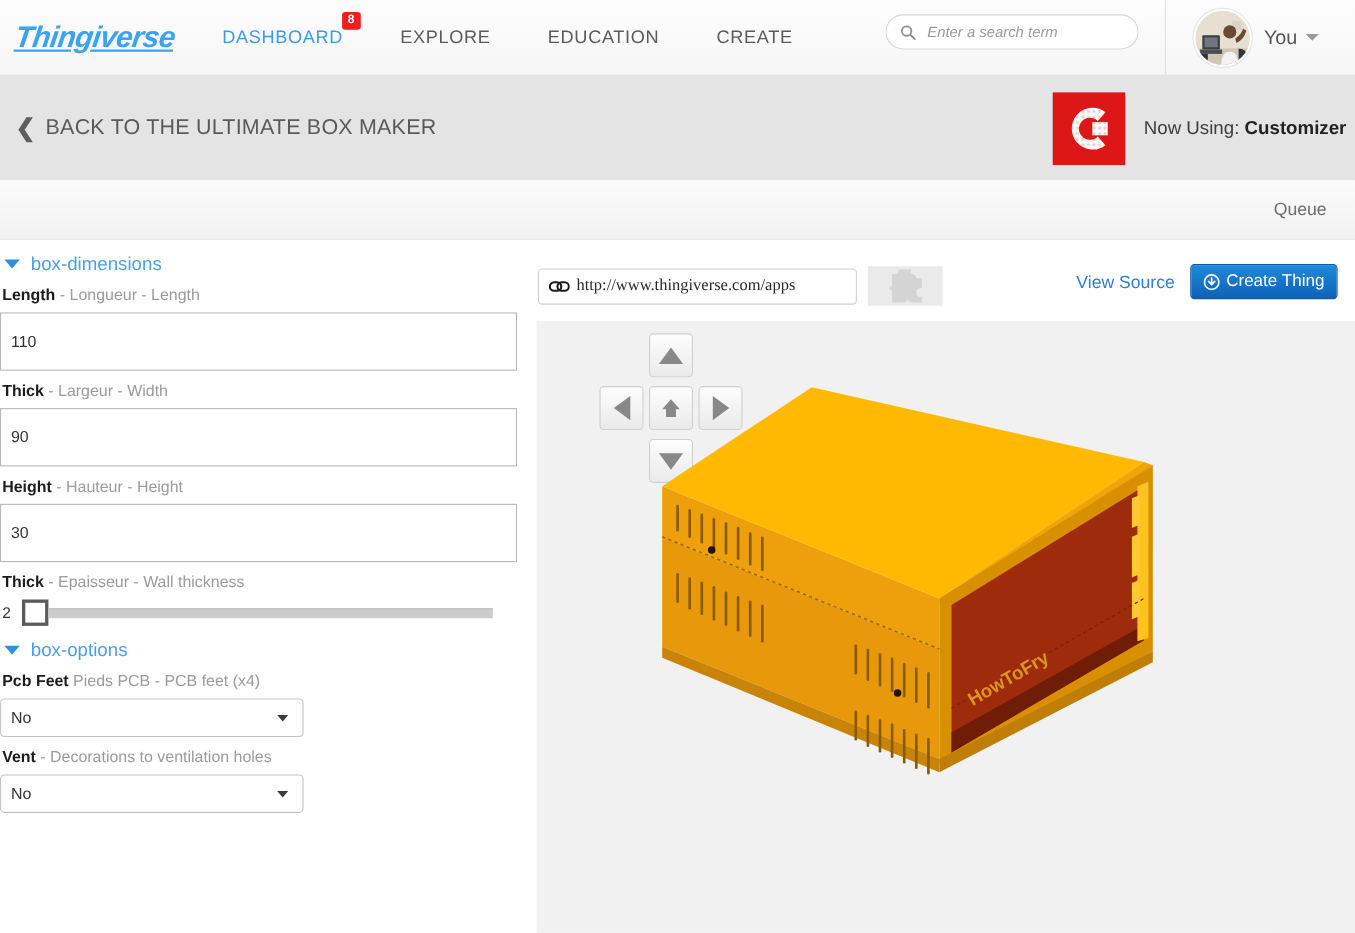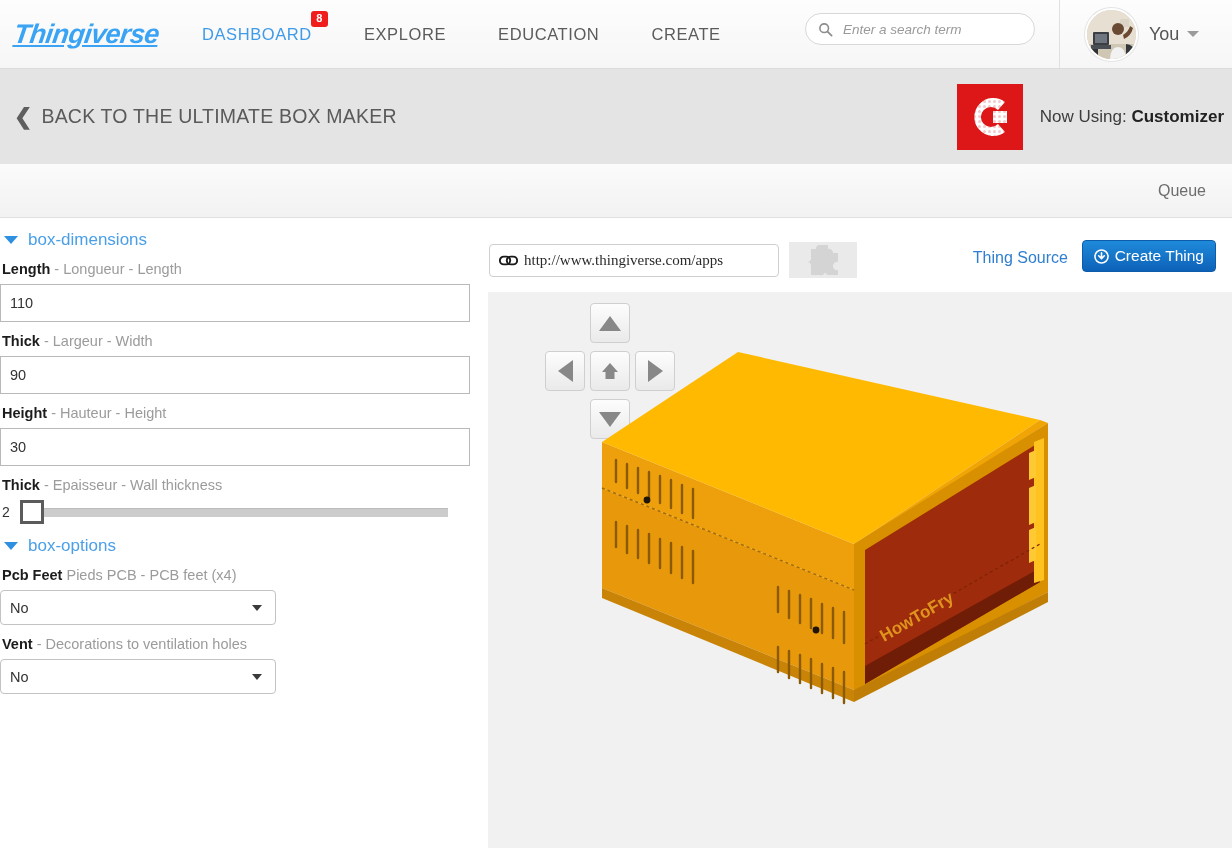--- a/index.html
+++ b/index.html
@@ -148,21 +148,21 @@
     border-right: 7px solid transparent;
     border-top: 8px solid #2f8fe0;
   }
   .section-title { font-size: 17px; color: #4a9fe8; }
   .field { margin-bottom: 4px; }
   .flabel {
     font-size: 14.5px; color: #9b9b9b; margin: 11px 0 7px 2px;
   }
   .flabel b { color: #1c1c1c; font-weight: bold; }
   .ftext {
-    width: 470px; height: 38px;
+    width: 470px; height: 53px;
     border: 1px solid #b9b9b9;
     background: #fff;
     font-size: 14.5px; color: #333;
     padding: 0 9px;
     font-family: "Liberation Sans", sans-serif;
     outline: none;
     display: block;
   }
   .slider-row { display: flex; align-items: center; margin: 6px 0 2px 2px; }
   .slider-val { font-size: 14px; color: #333; width: 18px; }
@@ -424,21 +424,21 @@
         <rect x="1" y="2.5" width="12" height="9" rx="4.5" fill="none" stroke="#1b1b1b" stroke-width="2.2"></rect>
         <rect x="9" y="2.5" width="12" height="9" rx="4.5" fill="none" stroke="#1b1b1b" stroke-width="2.2"></rect>
       </svg>
       <span class="url-text">http://www.thingiverse.com/apps</span>
     </div>
     <div class="puzzlebtn">
       <svg width="38" height="34" viewBox="0 0 38 34">
         <path d="M14 2 h10 v4 a4 4 0 0 1 5 4 h5 v9 a4 4 0 0 0 -5 4 a4 4 0 0 0 5 4 v5 h-9 a4 4 0 0 1 -4 -5 a4 4 0 0 1 -5 5 h-9 v-9 a4 4 0 0 0 -4 -4 a4 4 0 0 0 4 -5 v-8 h5 a4 4 0 0 1 2 -4 z" fill="#d4d4d4"></path>
       </svg>
     </div>
-    <a class="viewsource" href="#">Thing Source</a>
+    <a class="viewsource" href="#">View Source</a>
     <div class="creatething">
       <svg class="dl-icon" viewBox="0 0 16 16">
         <circle cx="8" cy="8" r="7" fill="none" stroke="#fff" stroke-width="1.7"></circle>
         <path d="M8 4 v6 M5 7.2 L8 10.3 L11 7.2" fill="none" stroke="#fff" stroke-width="1.7" stroke-linecap="round" stroke-linejoin="round"></path>
       </svg>
       <span>Create Thing</span>
     </div>
   </div>
 
   <div class="viewer">

